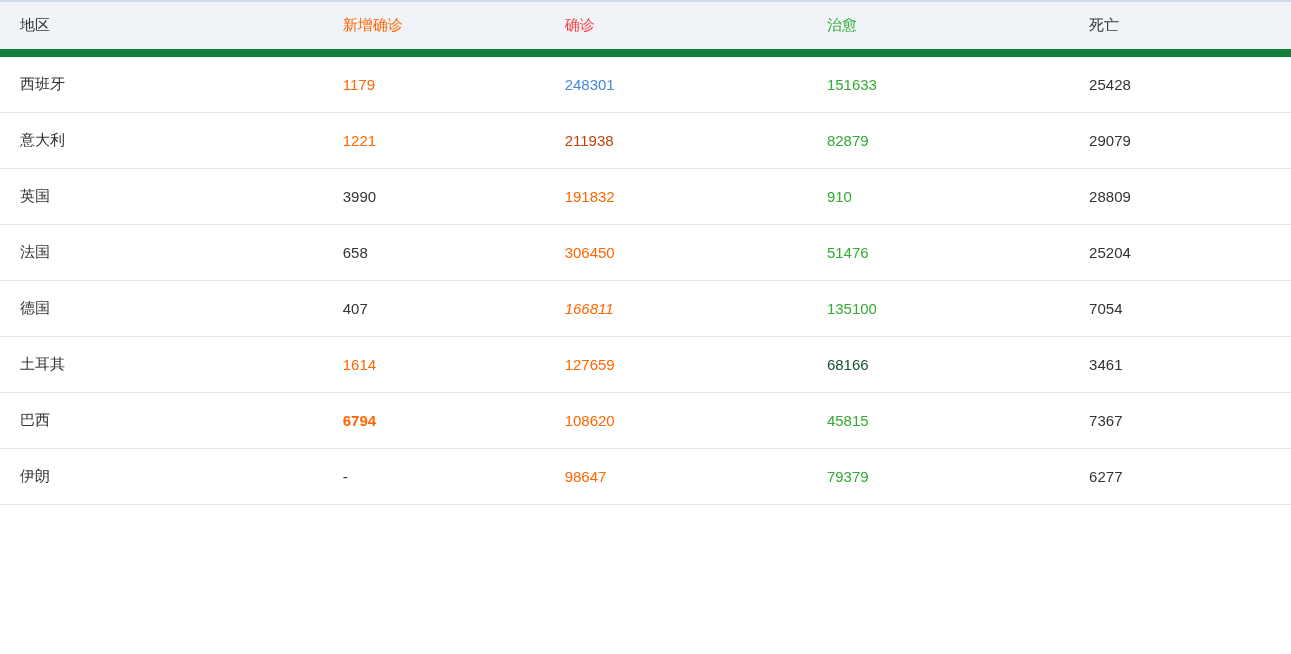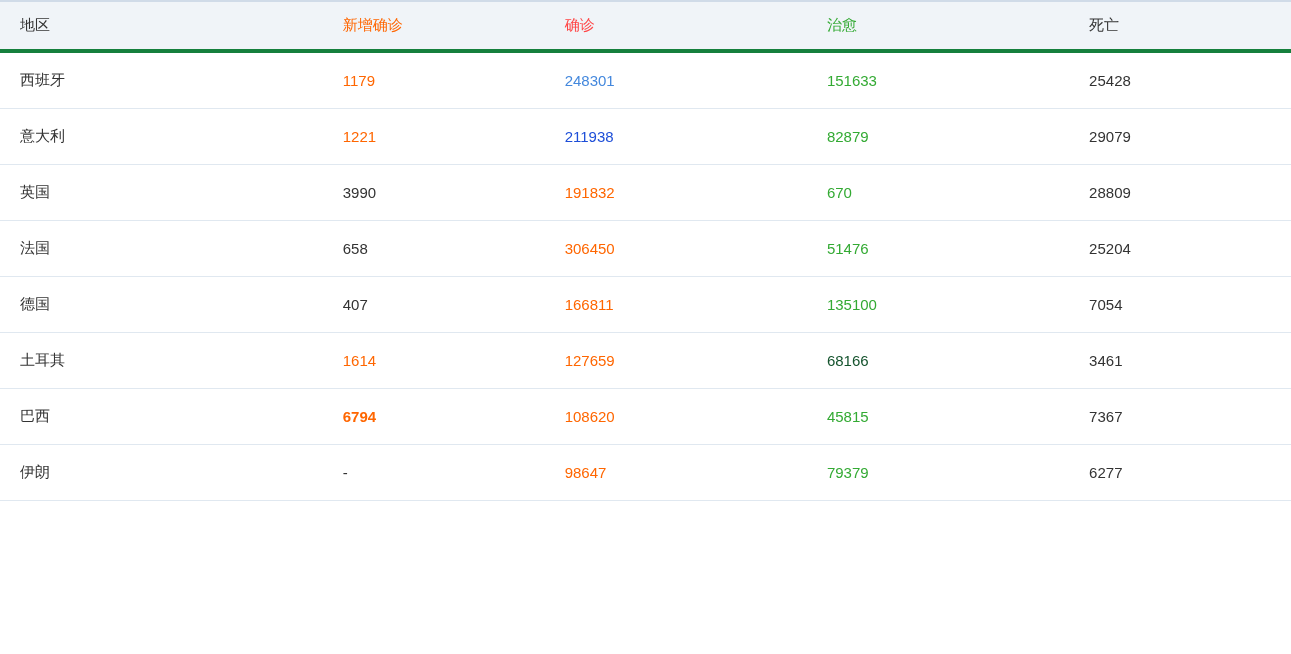--- a/index.html
+++ b/index.html
@@ -22,21 +22,21 @@
     }
 
     table {
       width: 100%;
       border-collapse: collapse;
     }
 
     thead tr {
       background-color: #f0f4f8;
       border-top: 2px solid #d0dbe8;
-      border-bottom: 4px solid #15803d;
+      border-bottom: 8px solid #15803d;
     }
 
     thead th {
       padding: 14px 20px;
       text-align: left;
       font-weight: normal;
       font-size: 15px;
     }
 
     thead th:first-child {
@@ -97,42 +97,42 @@
         <tr>
           <td>西班牙</td>
           <td style="color: rgb(255, 102, 0);">1179</td>
           <td style="color: rgb(68, 136, 221);">248301</td>
           <td style="color: rgb(51, 170, 51);">151633</td>
           <td style="color: rgb(51, 51, 51);">25428</td>
         </tr>
         <tr>
           <td>意大利</td>
           <td style="color: rgb(255, 102, 0);">1221</td>
-          <td style="color: #1d4ed8;">211938</td>
+          <td style="color: #c2410c;">211938</td>
           <td style="color: rgb(51, 170, 51);">82879</td>
           <td style="color: rgb(51, 51, 51);">29079</td>
         </tr>
         <tr>
           <td>英国</td>
           <td style="color: rgb(51, 51, 51);">3990</td>
           <td style="color: rgb(255, 102, 0);">191832</td>
-          <td style="color: rgb(51, 170, 51);">670</td>
+          <td style="color: rgb(51, 170, 51);">910</td>
           <td style="color: rgb(51, 51, 51);">28809</td>
         </tr>
         <tr>
           <td>法国</td>
           <td style="color: rgb(51, 51, 51);">658</td>
           <td style="color: rgb(255, 102, 0);">306450</td>
           <td style="color: rgb(51, 170, 51);">51476</td>
           <td style="color: rgb(51, 51, 51);">25204</td>
         </tr>
         <tr>
           <td>德国</td>
           <td style="color: rgb(51, 51, 51);">407</td>
-          <td style="color: rgb(255, 102, 0);">166811</td>
+          <td style="color: rgb(255, 102, 0); font-style: italic;">166811</td>
           <td style="color: rgb(51, 170, 51);">135100</td>
           <td style="color: rgb(51, 51, 51);">7054</td>
         </tr>
         <tr>
           <td>土耳其</td>
           <td style="color: rgb(255, 102, 0);">1614</td>
           <td style="color: rgb(255, 102, 0);">127659</td>
           <td style="color: #14532d; margin-top: 36px;">68166</td>
           <td style="color: rgb(51, 51, 51);">3461</td>
         </tr>

